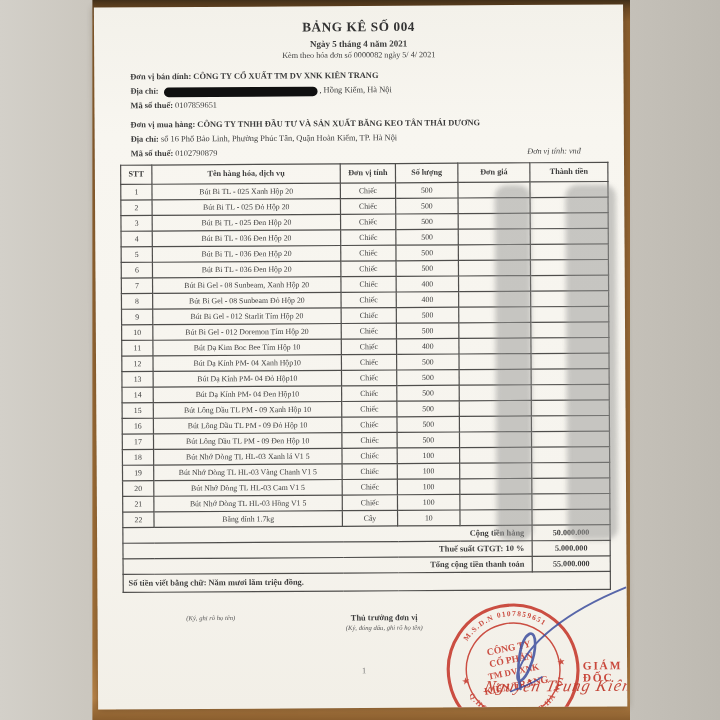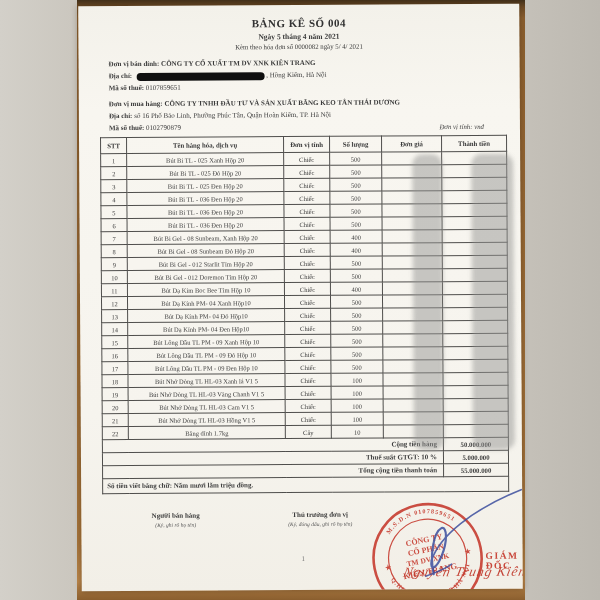--- a/index.html
+++ b/index.html
@@ -287,21 +287,20 @@
           <td class="words" colspan="6">Số tiền viết bằng chữ: Năm mươi lăm triệu đồng.</td>
         </tr>
       </tbody>
     </table>
 
     <div class="abs blur-strip blur-price"></div>
     <div class="abs blur-strip blur-total"></div>
 
     <div class="abs sigrow">
       <div class="sigcol sig-seller">
-        <div class="sigtitle">Người bán hàng</div>
         <div class="signote">(Ký, ghi rõ họ tên)</div>
       </div>
       <div class="sigcol sig-dir">
         <div class="sigtitle">Thủ trưởng đơn vị</div>
         <div class="signote">(Ký, đóng dấu, ghi rõ họ tên)</div>
       </div>
     </div>
 
     <div class="abs faintmark">1</div>
 

